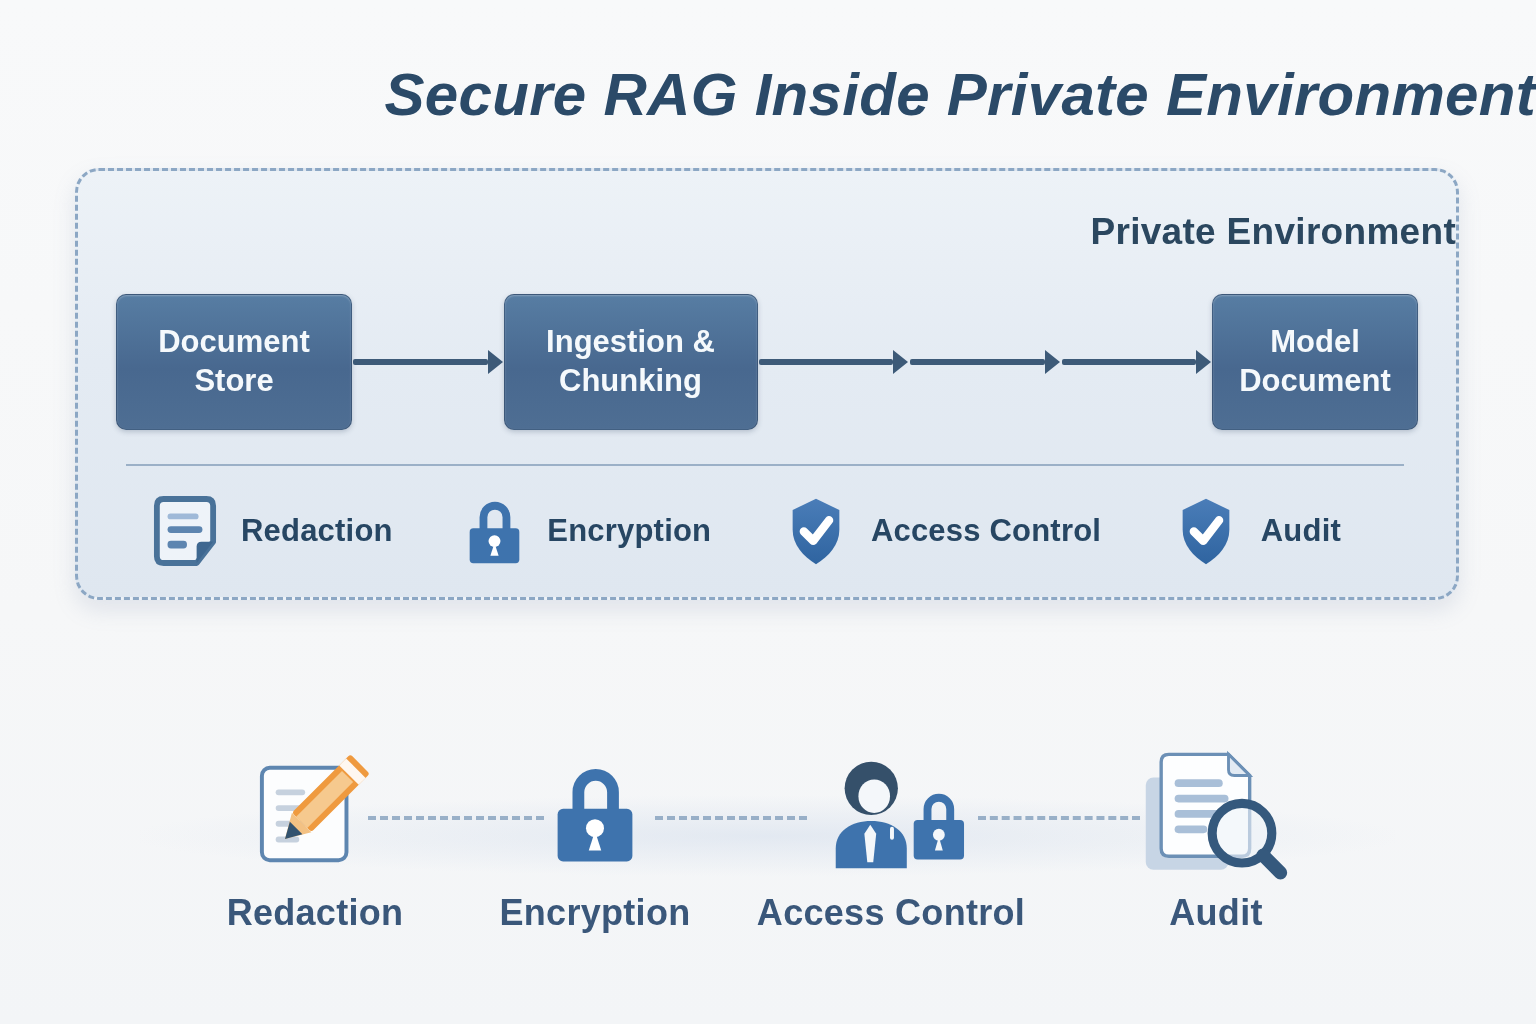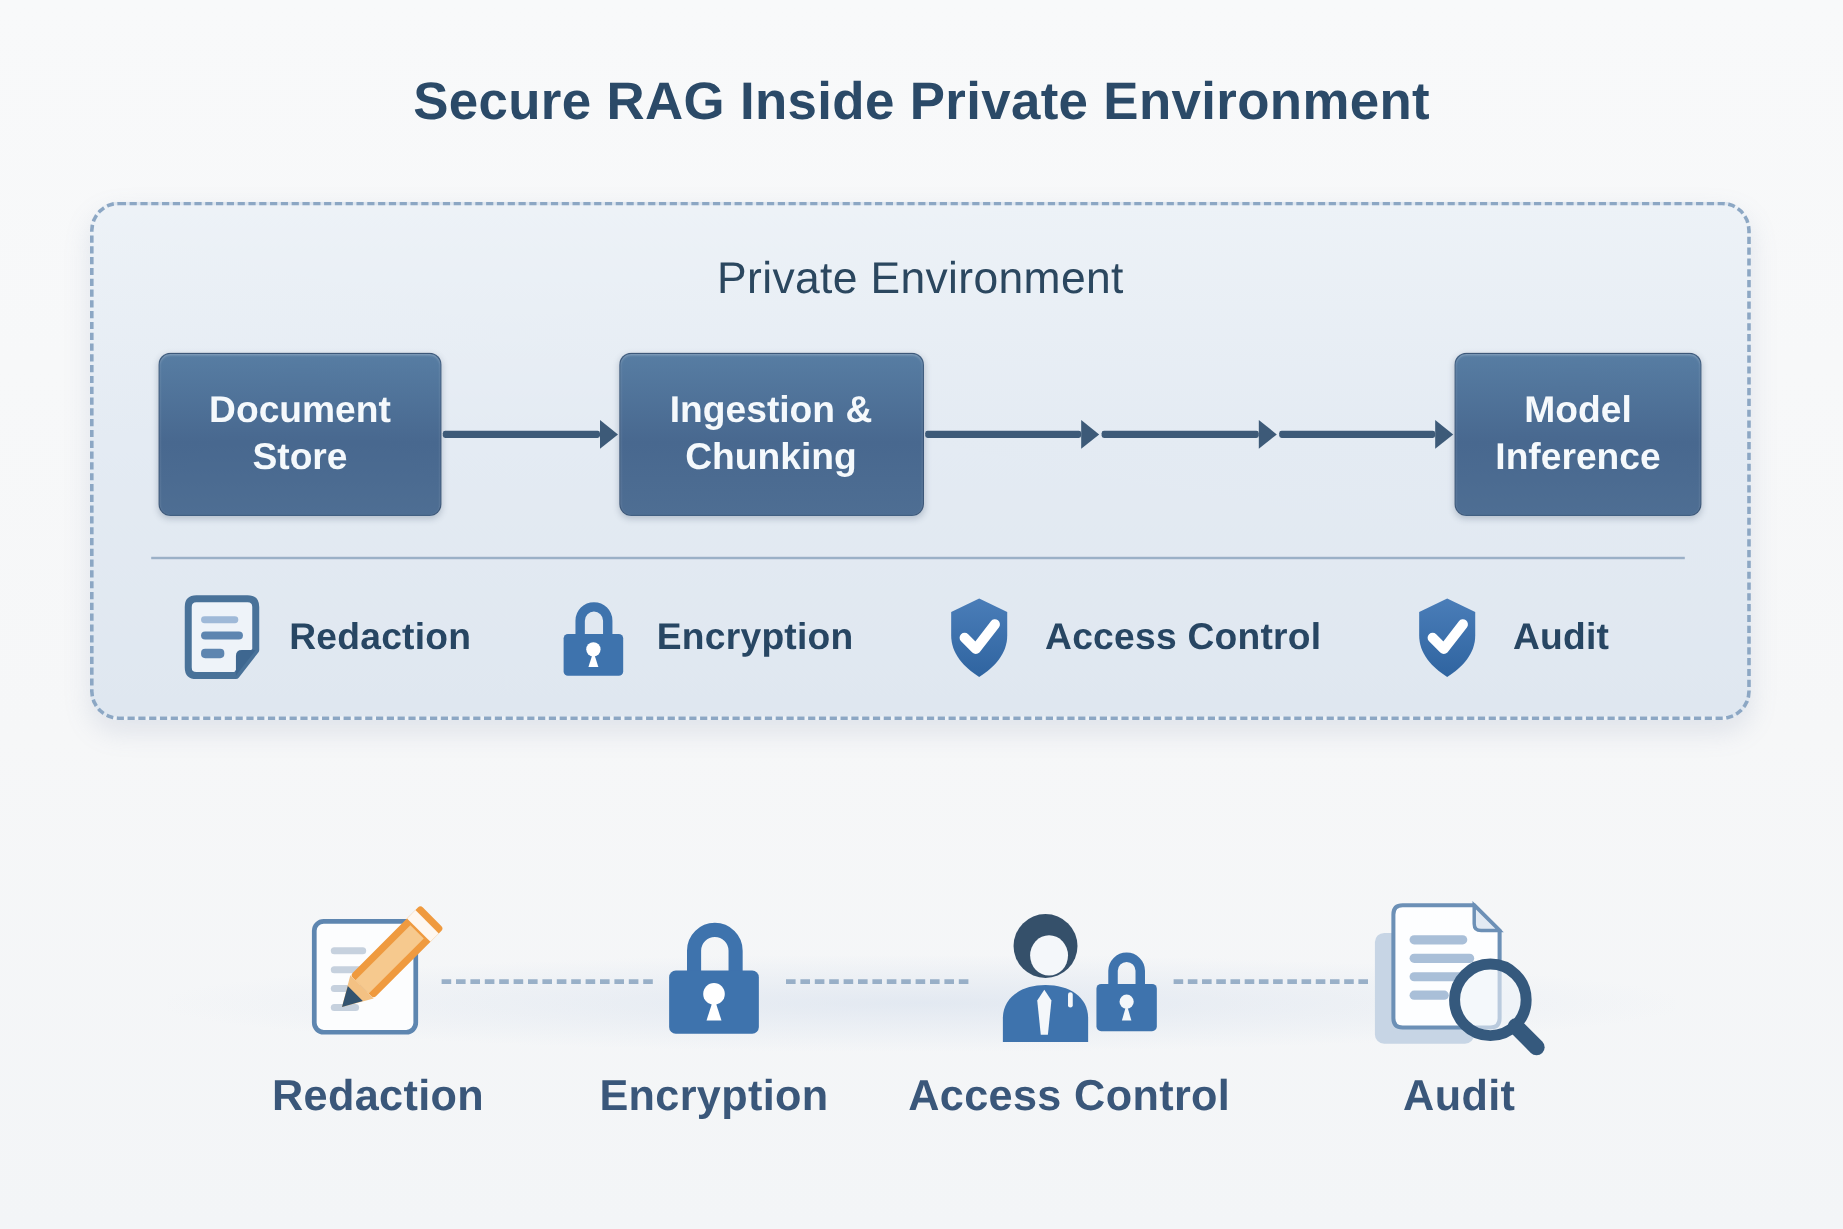--- a/index.html
+++ b/index.html
@@ -1,34 +1,34 @@
 <!DOCTYPE html>
 <html><head>
 <meta charset="utf-8">
 <style>
   html,body{margin:0;padding:0;}
   body{font-family:"Liberation Sans", sans-serif; background:#f5f6f7;}
   .page{position:relative; width:1536px; height:1024px; overflow:hidden;
         background:linear-gradient(180deg,#f8f9fa 0%,#f6f7f8 60%,#f3f5f7 100%);}
 
   
-  .main-title{position:absolute; top:60px; left:0; width:100%; text-align:center;
-    font-size:44px; font-weight:700; color:#2b4a68; letter-spacing:.3px;}
+  .main-title{position:absolute; top:60px; left:0; width:100%; text-align:right;
+    font-size:60px; font-weight:700; color:#2b4a68; letter-spacing:.3px;font-style:italic;}
 
   
   .env{position:absolute; left:75px; top:168px; width:1378px; height:426px;
     border:3px dashed #8ca7c4; border-radius:24px;
     background:linear-gradient(180deg,#edf2f7 0%,#e4ebf3 45%,#dfe7f0 100%);
     box-shadow:0 10px 22px rgba(120,140,170,.18);}
-  .env-title{position:absolute; top:40px; left:0; width:100%; text-align:center;
-    font-size:37px; font-weight:400; color:#2b475f; letter-spacing:.3px;}
+  .env-title{position:absolute; top:40px; left:0; width:100%; text-align:right;
+    font-size:37px; font-weight:700; color:#2b475f; letter-spacing:.3px;}
 
   
   .flow{position:absolute; left:38px; right:38px; top:122px; height:138px;
-    display:flex; align-items:center;margin-left:16px;}
+    display:flex; align-items:center;}
   .flow-box{height:136px; border-radius:10px;
     background:linear-gradient(180deg,#577da3 0%,#48688f 55%,#4e6e93 100%);
     border:1px solid rgba(42,62,92,.45);
     box-shadow:inset 0 1px 2px rgba(255,255,255,.28), 0 2px 5px rgba(50,70,100,.25);
     display:flex; align-items:center; justify-content:center; text-align:center;
     color:#f5f9fc; font-size:31px; font-weight:600; line-height:1.25; padding:0 8px;
     box-sizing:border-box; flex:none;}
   .w1{width:236px}.w2{width:254px}.w3{width:226px}.w4{width:262px}.w5{width:206px}
   .arrow{flex:1; display:flex; align-items:center; min-width:22px; padding:0 1px;}
   .arrow .shaft{flex:1; height:6px; background:#3d5a78; border-radius:2px;}
@@ -82,21 +82,21 @@
           <div class="head"></div>
         </div>
       <div class="arrow">
           <div class="shaft"></div>
           <div class="head"></div>
         </div>
       <div class="arrow">
           <div class="shaft"></div>
           <div class="head"></div>
         </div>
-      <div class="flow-box w5">Model Inference</div>
+      <div class="flow-box w5">Model Document</div>
     </div>
 
     <div class="env-divider"></div>
 
     <div class="env-features">
 
       <div class="feat">
         <span>
           <svg width="64" height="72" viewBox="0 0 66 74">
             <path d="M11 4 H55 Q62 4 62 11 V48 L45 70 H11 Q4 70 4 63 V11 Q4 4 11 4 Z" fill="#eef3f9" stroke="#497299" stroke-width="6" stroke-linejoin="round"></path>

